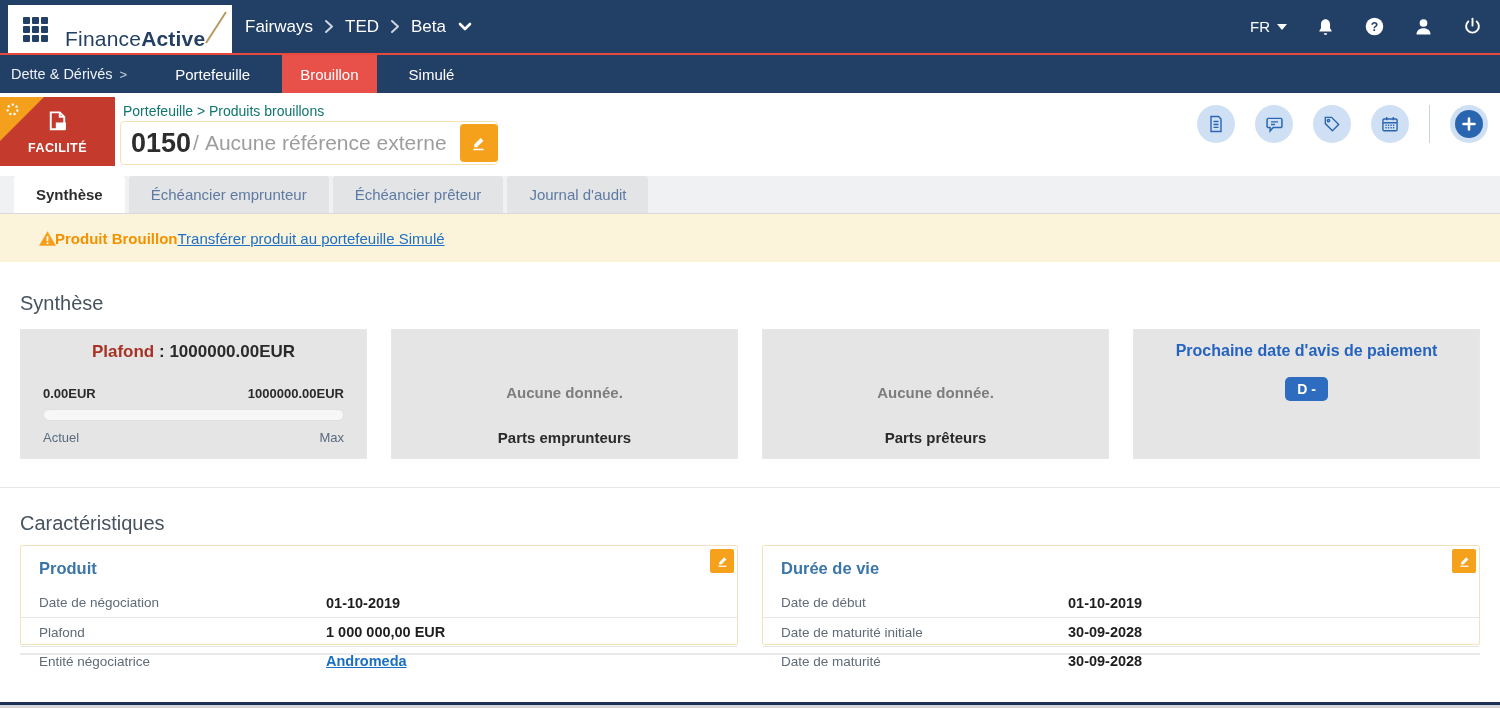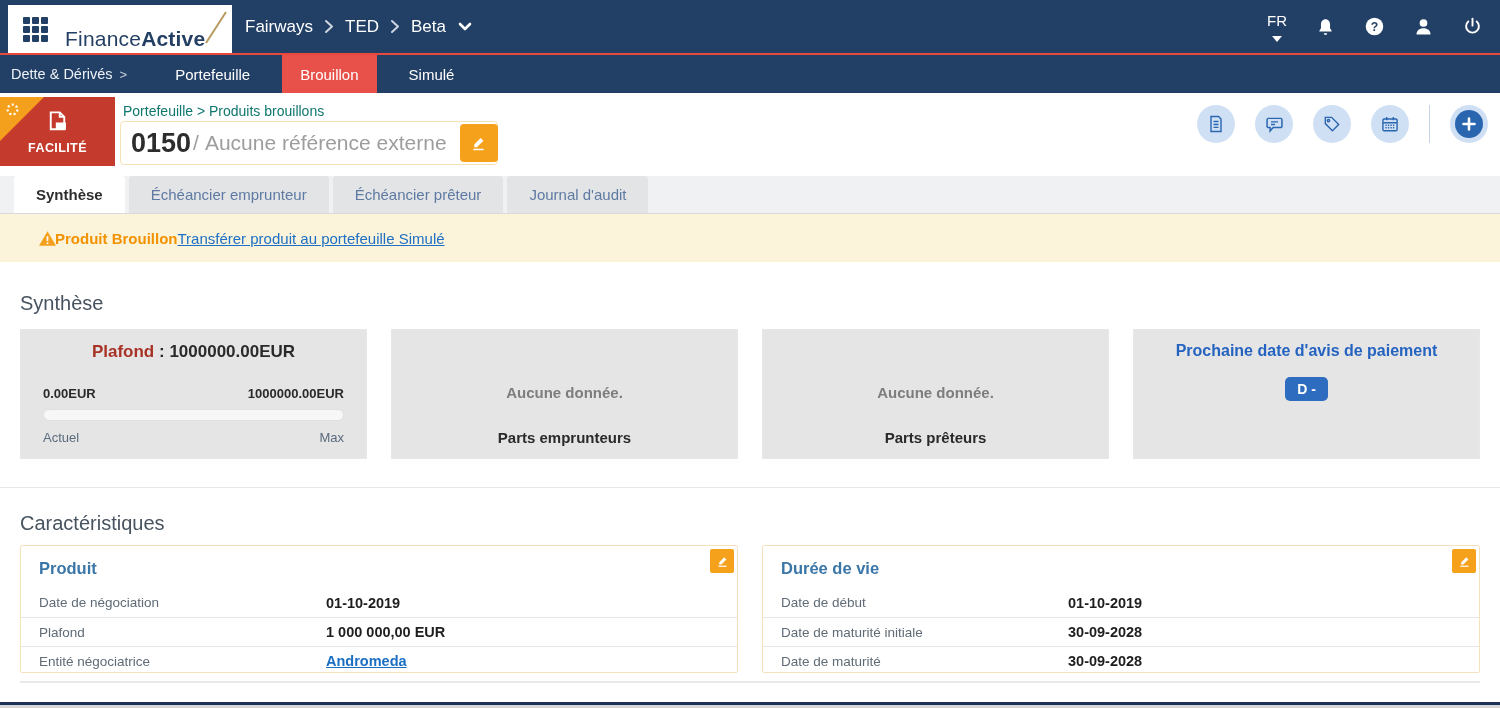--- a/index.html
+++ b/index.html
@@ -9,21 +9,21 @@
   .nav1 { height:55px; background:#223f66; border-bottom:2px solid #e8493a; position:relative; display:flex; align-items:center; }
   .logo-plate { position:absolute; left:8px; top:5px; width:224px; height:48px; background:#fff; display:flex; align-items:center; padding-left:15px; }
   .grid-icon { width:25px; height:25px; display:grid; grid-template-columns:repeat(3,7px); grid-template-rows:repeat(3,7px); gap:2px; }
   .grid-icon span { background:#223f66; border-radius:1px; }
   .logo-text { margin-left:17px; font-size:21px; color:#233f63; letter-spacing:.2px; white-space:nowrap; }
   .logo-text b { font-weight:700; }
   .logo-slash { margin-left:-2px; }
   .nav1-bc { display:flex; align-items:center; margin-left:245px; color:#fff; font-size:17px; gap:11px; }
   .bc-sep svg { display:block; }
   .nav1-right { margin-left:auto; display:flex; align-items:center; gap:27px; padding-right:17px; color:#fff; }
-  .lang { display:flex; align-items:center; gap:7px; font-size:15px; cursor:pointer;flex-direction:column; }
+  .lang { display:flex; align-items:center; gap:7px; font-size:15px; cursor:pointer; }
   .caret-down { width:0; height:0; border-left:5px solid transparent; border-right:5px solid transparent; border-top:6px solid #fff; }
   .nav-ic { width:22px; height:22px; display:flex; align-items:center; justify-content:center; cursor:pointer; }
 
   
   .nav2 { height:38px; background:#223f66; display:flex; align-items:stretch; }
   .nav2-section { display:flex; align-items:center; color:#eef1f6; font-size:14.5px; padding:0 14px 0 11px; gap:7px; }
   .nav2-section .sec-arrow { color:#c9d2df; font-size:13px; }
   .nav2-item { display:flex; align-items:center; padding:0 18px; color:#fff; font-size:15px; cursor:pointer; margin-left:14px; }
   .nav2-item.first { margin-left:16px; }
   .nav2-item.active { background:#e8504a; font-weight:500; }
@@ -70,21 +70,21 @@
   .card1-caps { display:flex; justify-content:space-between; padding:0 22px; margin-top:9px; font-size:13px; color:#5a6b7d; }
   .card-empty { text-align:center; margin-top:54px; font-size:15px; font-weight:700; color:#7d7d7d; }
   .card-sub { text-align:center; margin-top:28px; font-size:15px; font-weight:700; color:#2a2a2a; }
   .card4-title { text-align:center; margin-top:12px; font-size:16px; font-weight:700; color:#2563c0; }
   .dbadge-wrap { text-align:center; margin-top:17px; }
   .dbadge { display:inline-block; background:#2d6cbe; color:#fff; font-size:14px; font-weight:700; padding:4px 12px; border-radius:5px; cursor:default; }
 
   .sect-divider { height:1px; background:#e8e8e8; margin:28px -20px 0 -20px; }
 
   .panels { display:flex; gap:24px; }
-  .panel { flex:1; border:1px solid #f3e2bb; border-radius:2px; position:relative; height:128px; background:#fff; }
+  .panel { flex:1; border:1px solid #f3e2bb; border-radius:2px; position:relative; height:100px; background:#fff; }
   .panel-title { margin:13px 0 0 18px; font-size:16.5px; font-weight:700; color:#3a76a8; }
   .edit-btn-sm { position:absolute; top:3px; right:3px; width:24px; height:24px; background:#f5a11c; border:none; border-radius:2px; display:flex; align-items:center; justify-content:center; cursor:pointer; }
   .rows { margin-top:10px; }
   .row { display:flex; align-items:center; height:29px; padding:0 18px; }
   .row + .row { border-top:1px solid #e5e5e5; }
   .row-label { width:287px; font-size:13.5px; color:#5f6b76; }
   .row-value { font-size:14.5px; font-weight:700; color:#1e1e1e; }
   .row-value.link { color:#1a6fc4; text-decoration:underline; cursor:pointer; }
 
   .bottom-hr { height:2px; background:#e9e9e9; margin:8px 0 0 0; }

